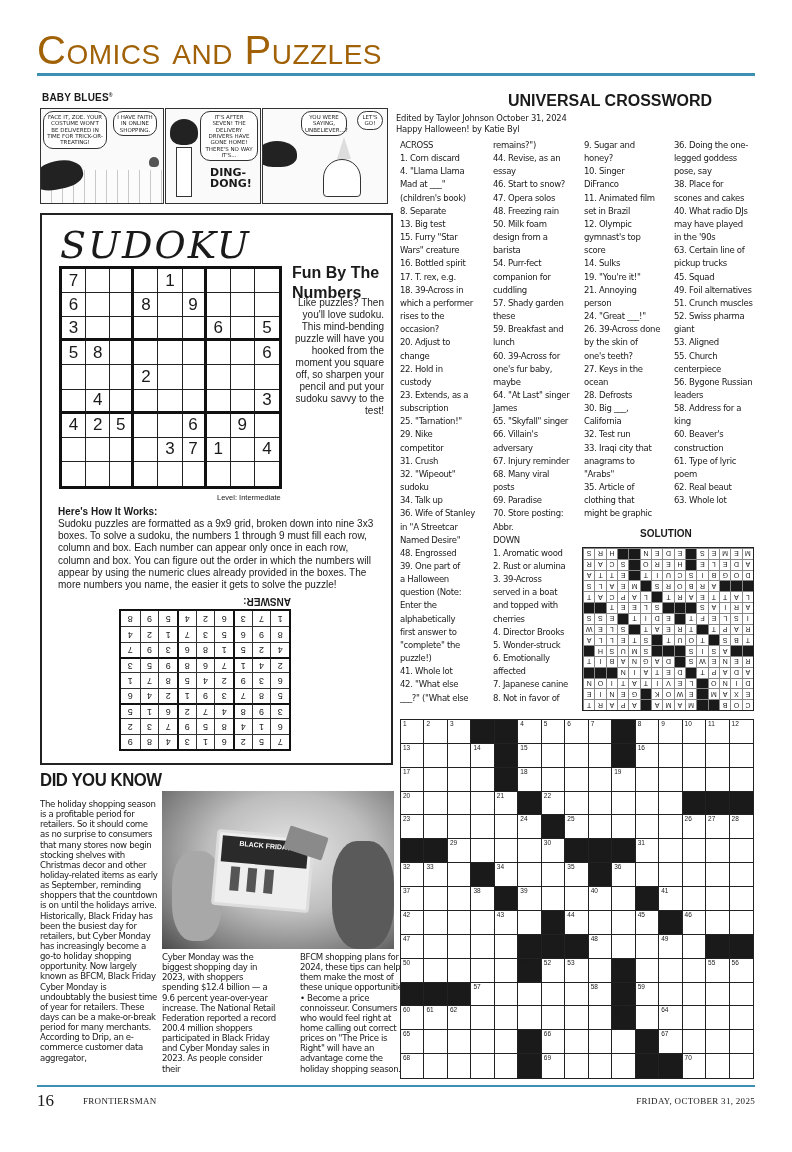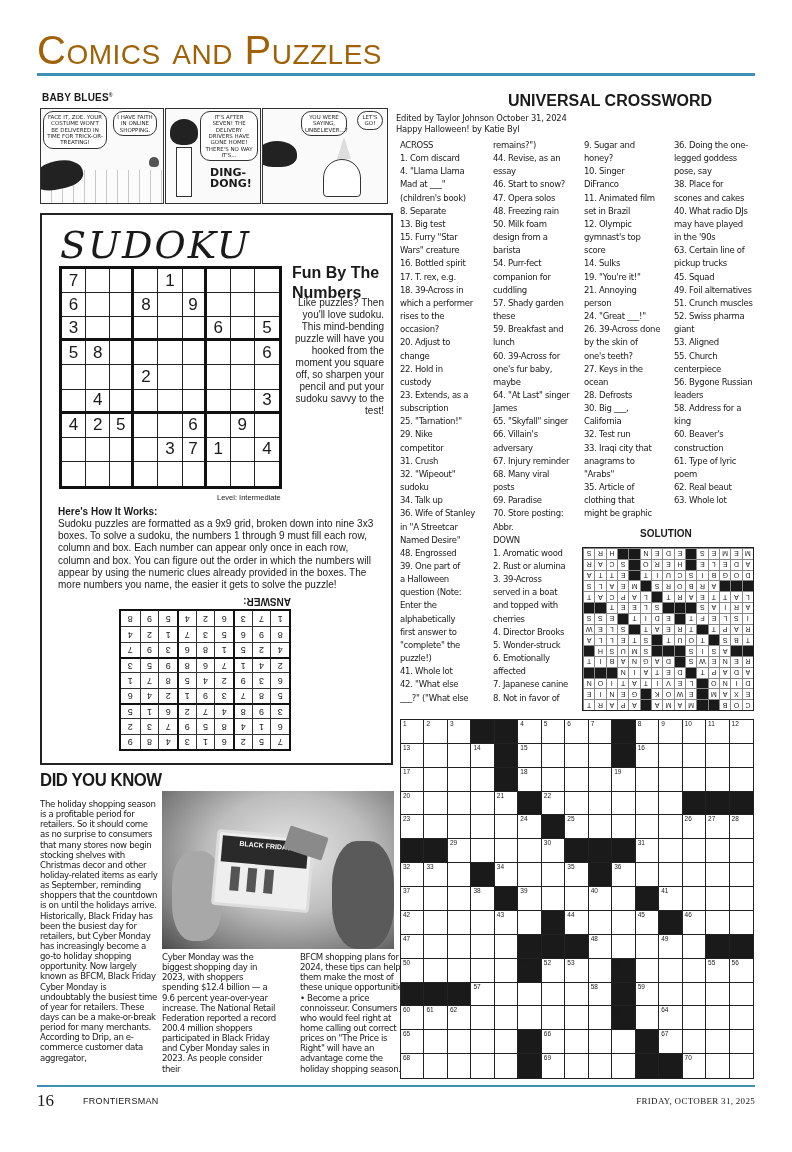--- a/index.html
+++ b/index.html
@@ -51,21 +51,21 @@
   .solgrid .c { border-right: 1px solid #888; border-bottom: 1px solid #888; font-size: 7px; display: flex; align-items: center; justify-content: center; }
   .solgrid .c.blk { background: #1a1a1a; }
 
   .xgrid { position: absolute; left: 400px; top: 719px; width: 354px; height: 360px; border: 1.5px solid #222; display: grid; grid-template-columns: repeat(15, 1fr); grid-template-rows: repeat(15, 1fr); }
   .xgrid .c { border-right: 1px solid #222; border-bottom: 1px solid #222; position: relative; background: #fff; }
   .xgrid .c.blk { background: #1a1a1a; }
   .xgrid .c .n { position: absolute; left: 2px; top: 1px; font-size: 6.5px; line-height: 1; }
 
   .rule-bot { position: absolute; left: 37px; top: 1085px; width: 718px; height: 2px; background: #3d8fb3; }
   .foot-page { position: absolute; left: 37px; top: 1091px; font-family: "Liberation Serif", serif; font-size: 17px; }
-  .foot-pub { position: absolute; left: 83px; top: 1096px; font-family: Liberation Sans, sans-serif; font-size: 9px; letter-spacing: 0.3px; }
+  .foot-pub { position: absolute; left: 83px; top: 1096px; font-family: Liberation Serif, serif; font-size: 9px; letter-spacing: 0.3px; }
   .foot-date { position: absolute; right: 37px; top: 1096px; font-family: "Liberation Serif", serif; font-size: 9px; letter-spacing: 0.3px; }
 </style>
 </head>
 <body>
 
 <div class="masthead">Comics and Puzzles</div>
 <div class="rule-top"></div>
 
 <div class="sec-label" style="left:42px; top:92px;"><span>BABY BLUES</span><sup style="font-size:5px;">®</sup></div>
 <div class="comic">

